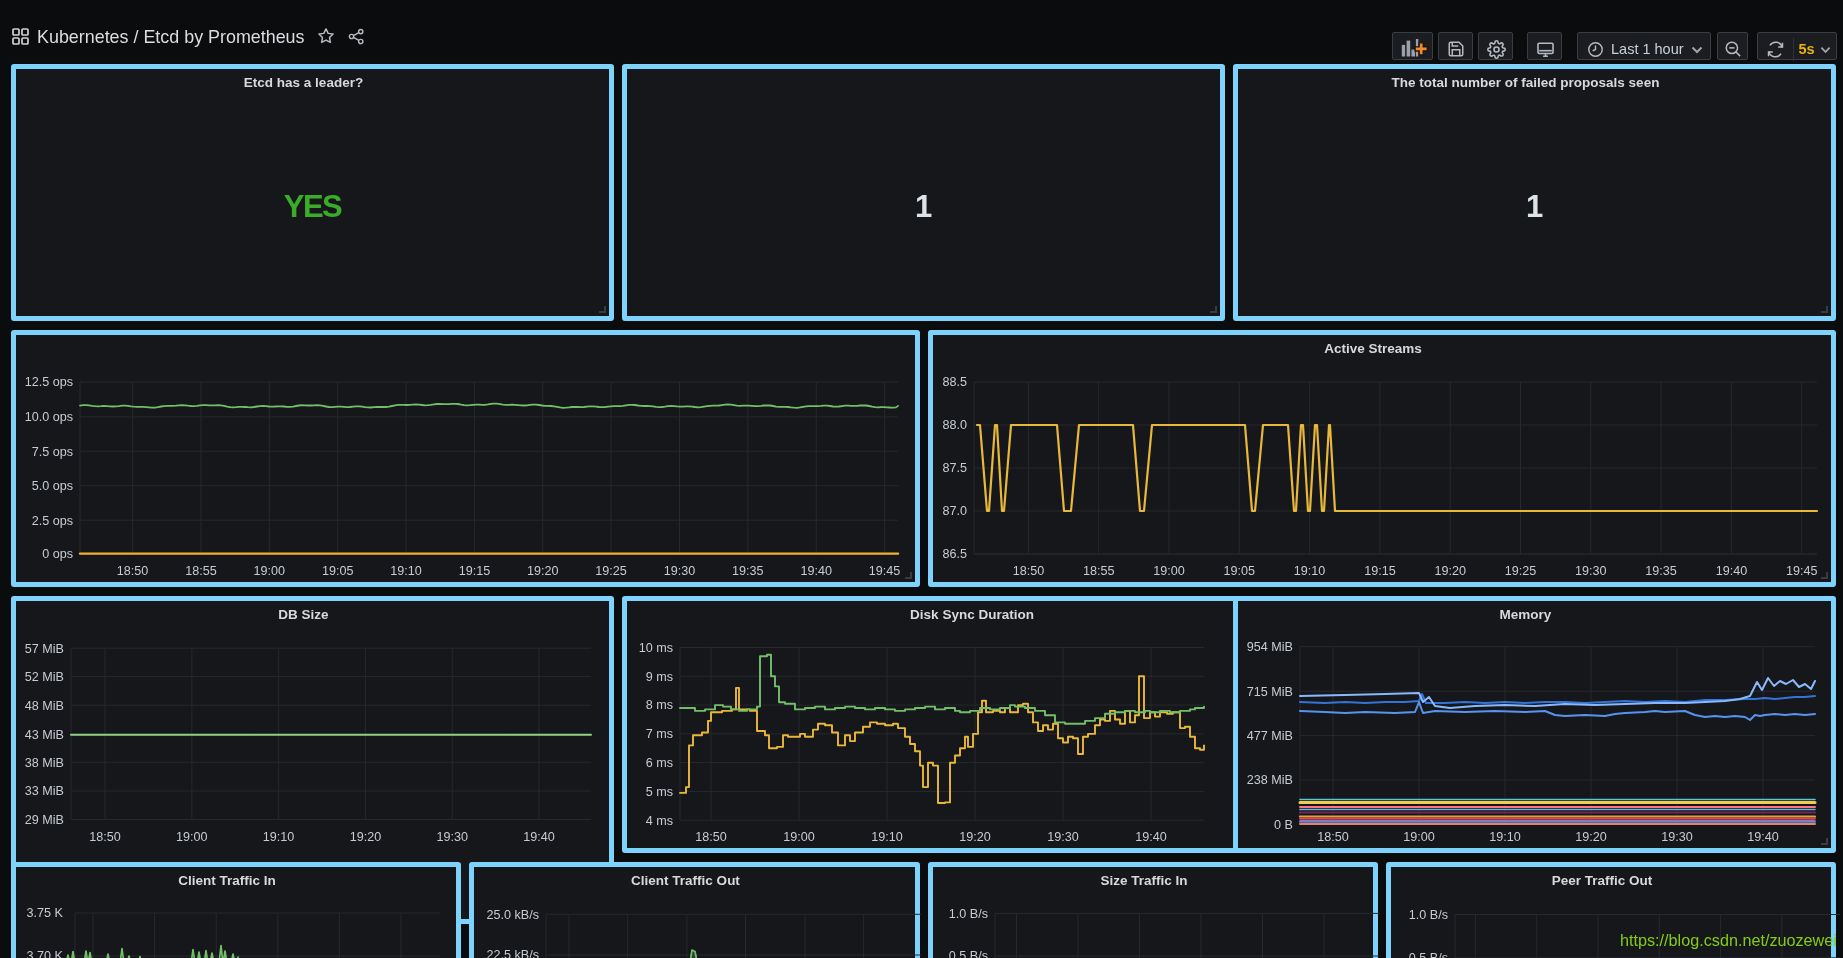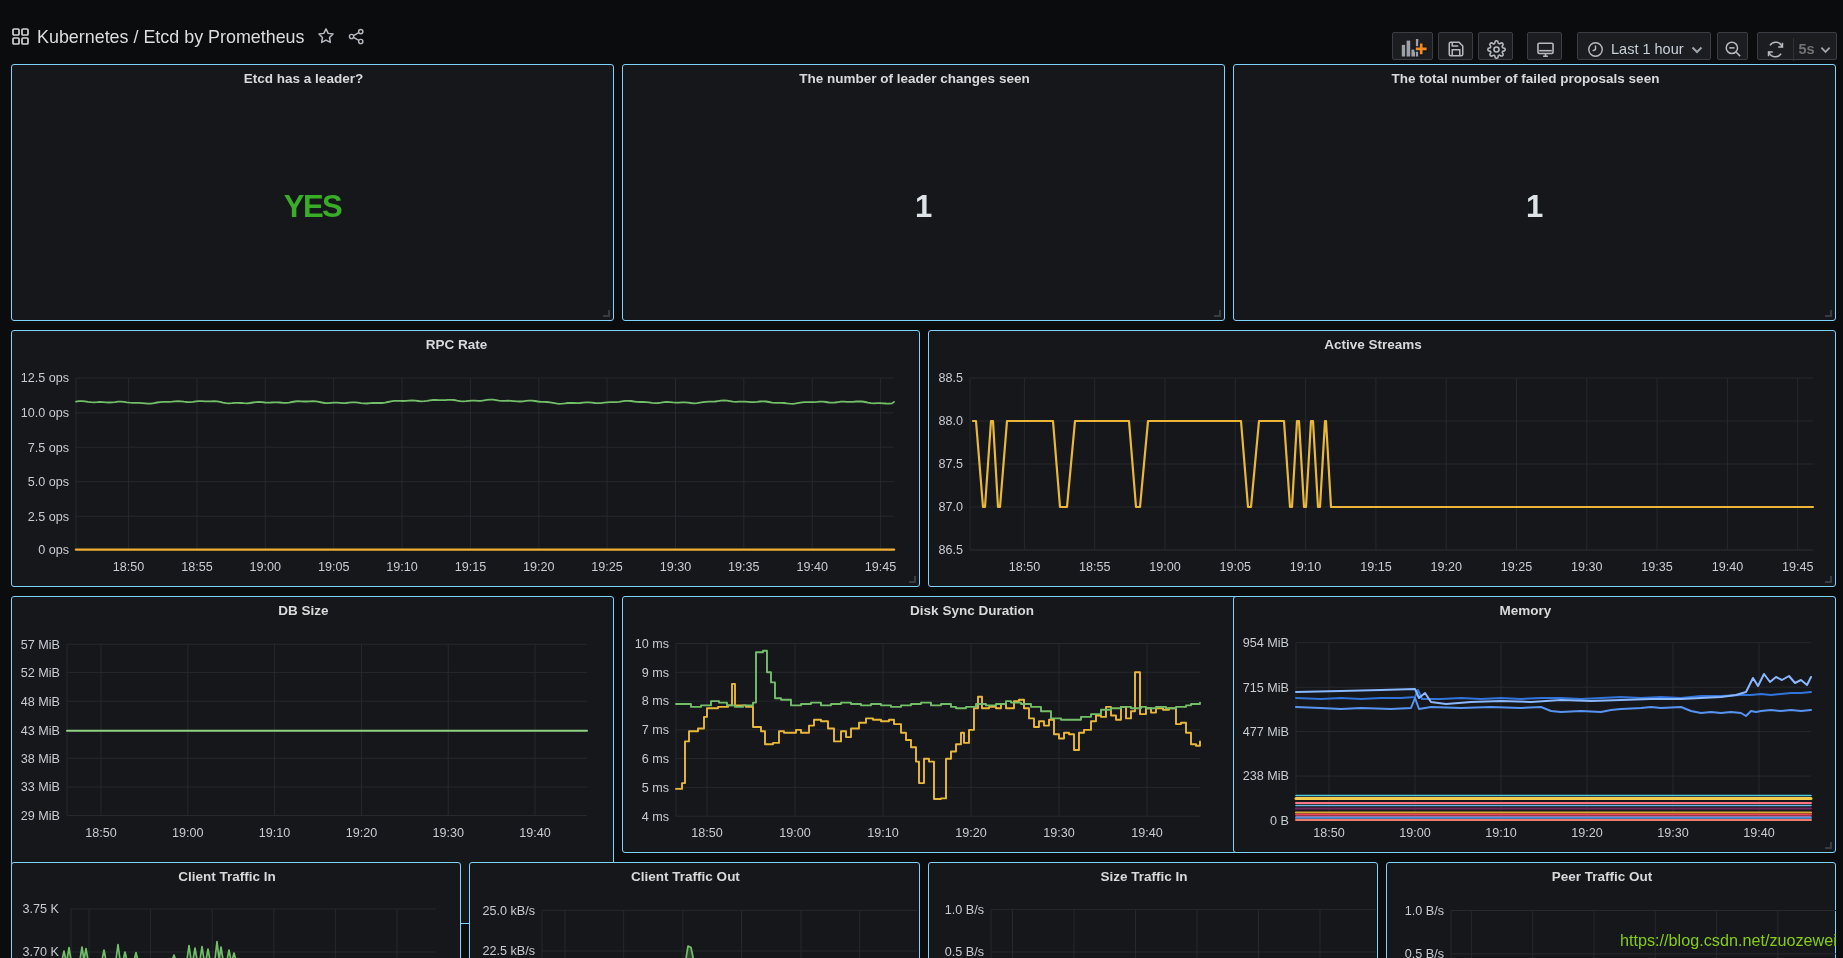--- a/index.html
+++ b/index.html
@@ -1,20 +1,20 @@
 <!DOCTYPE html>
 <html><head><meta charset="utf-8"><title>Kubernetes / Etcd by Prometheus</title>
 <style>
 * { margin:0; padding:0; box-sizing:border-box; }
 html,body { width:1843px; height:958px; overflow:hidden; background:#0b0c0e;
   font-family:"Liberation Sans", sans-serif; }
 .nav { position:absolute; left:0; top:0; width:1843px; height:40px; background:#0b0c0e; z-index:5;margin-top:16px; }
 .navtitle { position:absolute; left:37px; top:11px; font-size:17.9px; color:#dcdde0; letter-spacing:0; }
 .tbtn { position:absolute; top:16px; height:28px; background:#1b1d21; border:1px solid #3a3d44; border-radius:2px; }
-.panel { position:absolute; background:#16171a; border:1px solid #7dd3fc; border-radius:3px; }
+.panel { position:absolute; background:#16171a; border:5px solid #7dd3fc; border-radius:3px; }
 .panel::after { content:''; position:absolute; right:3px; bottom:3px; width:5px; height:5px; border-right:2px solid #383b41; border-bottom:2px solid #383b41; }
 .ptitle { position:absolute; left:0; right:18px; top:4px; height:20px; line-height:20px; text-align:center;
   font-size:13.5px; font-weight:bold; color:#d8d9da; }
 .statv { position:absolute; left:0; right:0; top:28px; bottom:0; display:flex; align-items:center;
   justify-content:center; font-weight:bold; }
 .cs { position:absolute; left:0; top:0; }
 .wm { position:absolute; left:1620px; top:931px; font-size:16.2px; color:#84cc16; z-index:9; }
 </style></head>
 <body>
 <div class="nav">
@@ -72,40 +72,38 @@
         <line x1="16" y1="16" x2="21.5" y2="21.5"></line>
         <line x1="7" y1="10.5" x2="14" y2="10.5"></line>
       </svg></div>
     <div class="tbtn" style="left:1756.5px;width:80px">
       <svg width="17" height="17" viewBox="0 0 24 24" fill="none" stroke="#b6bac0" stroke-width="2.2" style="position:absolute;left:9px;top:8px">
 <path d="M21.5 9A9.5 9.5 0 0 0 4.2 6.2M2.5 15a9.5 9.5 0 0 0 17.3 2.8"></path>
 <path d="M21.8 2.5v6h-6" fill="none"></path>
         <path d="M2.2 21.5v-6h6" fill="none"></path>
       </svg>
 <div style="position:absolute;left:35.5px;top:5px;width:1px;height:23px;background:#2e3136"></div>
-<span style="position:absolute;left:41px;top:8px;font-size:14.5px;font-weight:bold;color:#737373">5s</span>
+<span style="position:absolute;left:41px;top:8px;font-size:14.5px;font-weight:bold;color:#eab308">5s</span>
 <svg width="11" height="8" viewBox="0 0 12 8" fill="none" stroke="#9fa4aa" stroke-width="2" style="position:absolute;left:62px;top:13px">
         <path d="M1.5 1.5 6 6l4.5-4.5"></path>
       </svg>
     </div>
   </div>
 <div class="panel" style="left:11px;top:64px;width:603px;height:257px">
     <div class="ptitle">Etcd has a leader?</div>
     <div class="statv" style="color:#39ad28;font-size:31px;letter-spacing:-1.5px">YES</div>
   </div>
 <div class="panel" style="left:622px;top:64px;width:603px;height:257px">
-    <div class="ptitle">The number of leader changes seen</div>
     <div class="statv" style="color:#dee3e8;font-size:31px;letter-spacing:0">1</div>
   </div>
 <div class="panel" style="left:1233px;top:64px;width:603px;height:257px">
     <div class="ptitle">The total number of failed proposals seen</div>
     <div class="statv" style="color:#dee3e8;font-size:31px;letter-spacing:0">1</div>
   </div>
 <div class="panel" style="left:11px;top:330px;width:909px;height:257px">
-    <div class="ptitle">RPC Rate</div>
     <svg class="cs" width="909" height="257" viewBox="0 0 909 257">
       <g stroke="#26292d" stroke-width="1">
         <line x1="64" y1="47" x2="882" y2="47"></line>
         <line x1="64" y1="81.9" x2="882" y2="81.9"></line>
         <line x1="64" y1="116.2" x2="882" y2="116.2"></line>
         <line x1="64" y1="150.7" x2="882" y2="150.7"></line>
         <line x1="64" y1="185.2" x2="882" y2="185.2"></line>
         <line x1="116.6" y1="47" x2="116.6" y2="218.6"></line>
         <line x1="185" y1="47" x2="185" y2="218.6"></line>
         <line x1="253.3" y1="47" x2="253.3" y2="218.6"></line>

